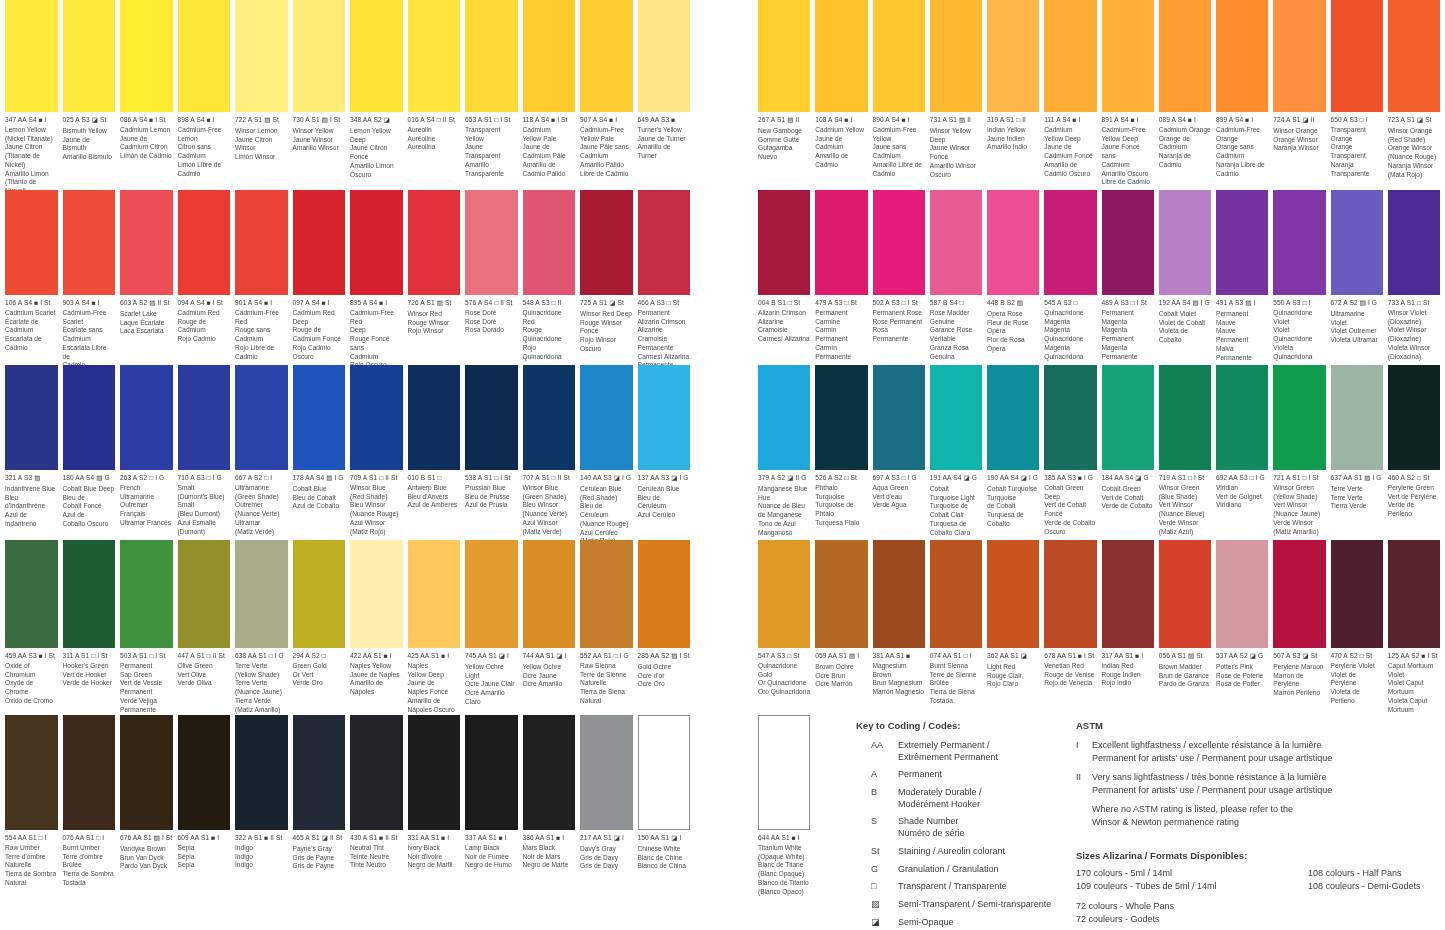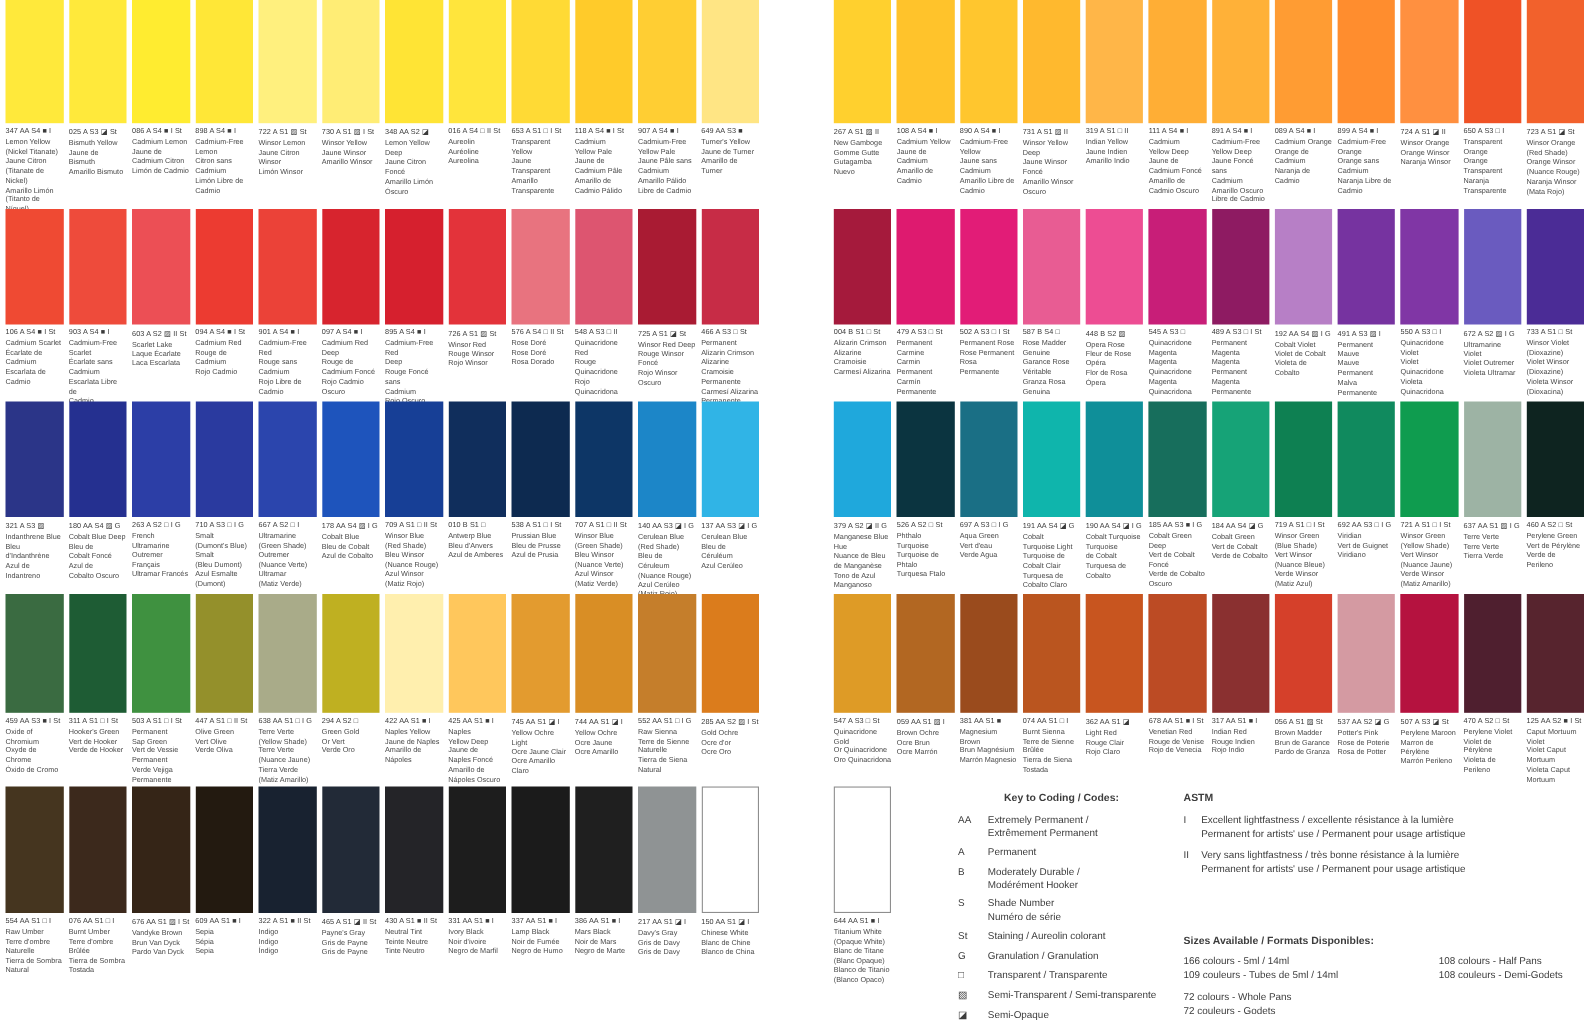--- a/index.html
+++ b/index.html
@@ -11,21 +11,21 @@
   .swrow{position:absolute;left:0;right:0;display:grid;grid-template-columns:repeat(12,1fr);column-gap:5px;}
   .r0{top:0px}.r1{top:190px}.r2{top:365px}.r3{top:540px}.r4{top:715px}
   .r0 .sw{height:112px}.r1 .sw{height:105px}.r2 .sw{height:105px}.r3 .sw{height:108px}.r4 .sw{height:115px}
   .cell{min-width:0;}
   .sw{width:100%;}
   .sw.white{border:1px solid #8e8e8e;box-sizing:border-box;background:#fff;}
   .lbl{margin-top:4px;}
   .code{font-size:6.6px;color:#3a3a3a;margin-bottom:3px;white-space:nowrap;letter-spacing:.1px;}
   .names{font-size:6.6px;color:#4a4a4a;line-height:1.32;white-space:pre-line;}
   .key{position:absolute;left:856px;top:720px;width:218px;font-size:9px;}
-  .key-title{font-weight:bold;font-size:9.5px;margin-bottom:9px;text-align:center;}
+  .key-title{font-weight:bold;font-size:9.5px;margin-bottom:9px;}
   .key-item{display:grid;grid-template-columns:27px 1fr;margin-bottom:6px;line-height:1.3;white-space:pre-line;margin-left:15px;}
   .astm{position:absolute;left:1076px;top:720px;width:368px;font-size:9px;}
   .astm-title{font-weight:bold;font-size:9.5px;margin-bottom:8px;}
   .astm-item{display:grid;grid-template-columns:16px 1fr;margin-bottom:7px;line-height:1.4;white-space:pre-line;}
   .astm-note{margin-left:16px;margin-bottom:7px;line-height:1.4;white-space:pre-line;}
   .sizes{position:absolute;left:1076px;top:850px;width:368px;font-size:9px;}
   .sizes-title{font-weight:bold;font-size:9.5px;margin-bottom:6px;}
   .sizes-grid{display:grid;grid-template-columns:232px 1fr;}
   .sizes-entry{margin-bottom:8px;line-height:1.4;white-space:pre-line;}
 </style>
@@ -1178,27 +1178,29 @@
       </div>
   </div>
 
   <div class="astm">
     <div class="astm-title">ASTM</div>
     <div id="astm-items">
         <div class="astm-item"><span>I</span><span>Excellent lightfastness / excellente résistance à la lumière
 Permanent for artists' use / Permanent pour usage artistique</span></div>
         <div class="astm-item"><span>II</span><span>Very sans lightfastness / très bonne résistance à la lumière
 Permanent for artists' use / Permanent pour usage artistique</span></div>
+        <div class="astm-note">Where no ASTM rating is listed, please refer to the
+Winsor &amp; Newton permanence rating</div>
       </div>
   </div>
 
   <div class="sizes">
-    <div class="sizes-title">Sizes Available / Formats Disponibles:</div>
+    <div class="sizes-title">Sizes Alizarina / Formats Disponibles:</div>
     <div class="sizes-grid" id="sizes-grid">
-        <div class="sizes-entry">166 colours - 5ml / 14ml
+        <div class="sizes-entry">170 colours - 5ml / 14ml
 109 couleurs - Tubes de 5ml / 14ml</div>
         <div class="sizes-entry">108 colours - Half Pans
 108 couleurs - Demi-Godets</div>
         <div class="sizes-entry">72 colours - Whole Pans
 72 couleurs - Godets</div>
       </div>
   </div>
 </div>
 
 </body></html>

